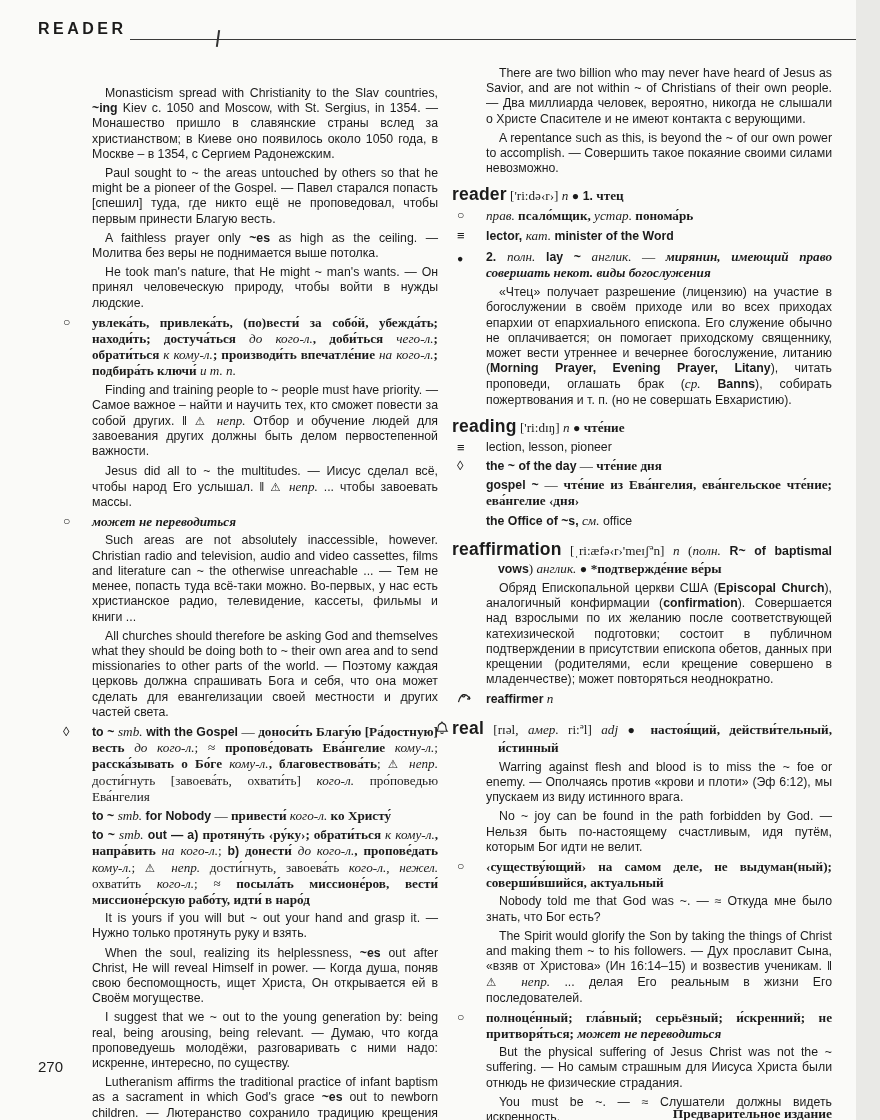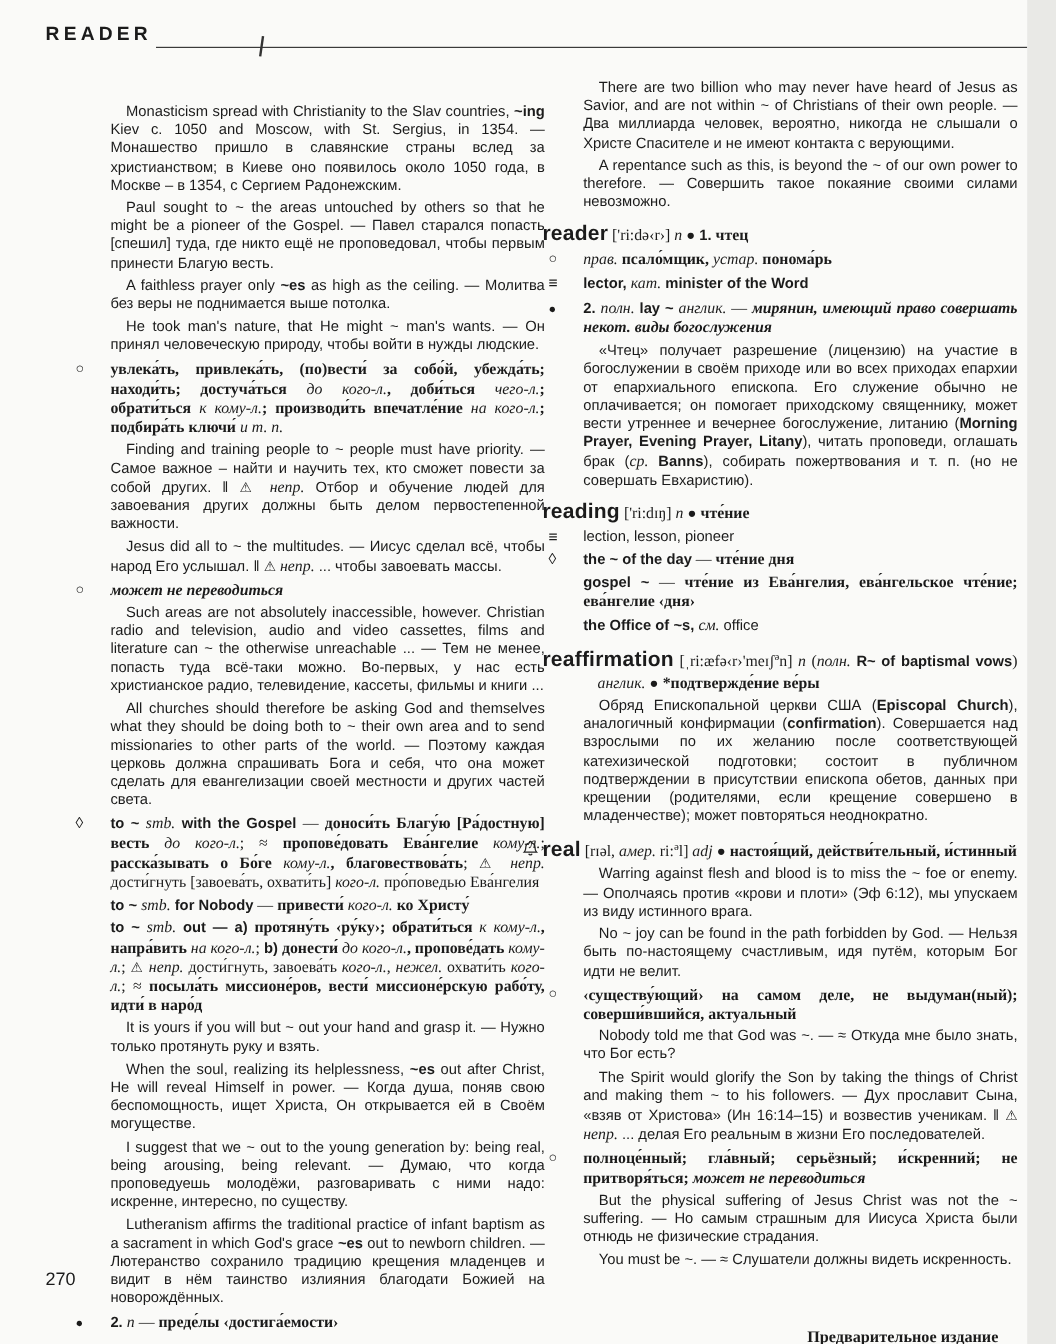--- a/index.html
+++ b/index.html
@@ -6,21 +6,21 @@
   .page{position:relative;width:856px;height:1120px;background:#fafaf8;
         font-family:"Liberation Sans","DejaVu Sans",sans-serif;color:#1b1b1b;overflow:hidden;}
   .header-title{position:absolute;left:38px;top:20px;font-size:16px;font-weight:bold;
         letter-spacing:3.5px;}
   .header-rule{position:absolute;left:130px;top:39px;width:726px;height:1px;background:#3a3a3a;}
   .header-tick{position:absolute;left:217px;top:30px;width:1.5px;height:17px;background:#333;
         transform:rotate(8deg);}
   .col{position:absolute;width:396px;}
   .col-left{left:58px;top:86px;}
   .col-right{left:452px;top:66px;}
-  .blk{position:relative;padding-left:34px;margin:0 0 4px 0;font-size:12.3px;line-height:15.2px;
+  .blk{position:relative;padding-left:34px;margin:0 16px 4px 0;font-size:12.3px;line-height:15.2px;
         text-align:justify;}
   .blk .marker{position:absolute;left:5px;top:0;width:24px;text-align:left;}
   .marker-circle{font-size:12px;font-weight:bold;}
   .marker-diamond{font-size:13px;}
   .marker-bullet{font-size:10.5px;top:2px !important;}
   .marker-equiv{font-size:13px;font-weight:bold;}
   .kind-example .content,.kind-note .content{text-indent:13px;}
   .kind-entry{padding-left:0;margin-top:9px;margin-bottom:3px;line-height:18px;}
   .kind-entry .content{padding-left:46px;text-indent:-46px;}
   .kind-entry .marker{left:-17px;top:3px;}
@@ -107,21 +107,21 @@
       <div class="blk kind-sense">
         <span class="marker marker-bullet">●</span>
         <div class="content"><span class="seg-b">2. </span><span class="seg-si">n</span><span class="seg-sf"> — </span><span class="seg-sb">преде́лы ‹достига́емости›</span></div>
       </div>
     </div>
   <div class="col col-right">
       <div class="blk kind-example">
         <div class="content"><span class="seg-p">There are two billion who may never have heard of Jesus as Savior, and are not within ~ of Christians of their own people. — Два миллиарда человек, вероятно, никогда не слышали о Христе Спасителе и не имеют контакта с верующими.</span></div>
       </div>
       <div class="blk kind-example">
-        <div class="content"><span class="seg-p">A repentance such as this, is beyond the ~ of our own power to therefore. — Совершить такое покаяние своими силами невозможно.</span></div>
+        <div class="content"><span class="seg-p">A repentance such as this, is beyond the ~ of our own power to accomplish. — Совершить такое покаяние своими силами невозможно.</span></div>
       </div>
       <div class="blk kind-entry">
         <div class="content"><span class="seg-hw">reader</span><span class="seg-sf"> ['ri:də‹r›] </span><span class="seg-si">n</span><span class="seg-b"> ● 1.</span><span class="seg-sb"> чтец</span></div>
       </div>
       <div class="blk kind-def">
         <span class="marker marker-circle">○</span>
         <div class="content"><span class="seg-si">прав.</span><span class="seg-sb"> псало́мщик, </span><span class="seg-si">устар.</span><span class="seg-sb"> понома́рь</span></div>
       </div>
       <div class="blk kind-def">
         <span class="marker marker-equiv">≡</span>
@@ -149,20 +149,27 @@
         <div class="content"><span class="seg-b">gospel ~</span><span class="seg-sf"> — </span><span class="seg-sb">чте́ние из Ева́нгелия, ева́нгельское чте́ние; ева́нгелие ‹дня›</span></div>
       </div>
       <div class="blk kind-phrase">
         <div class="content"><span class="seg-b">the Office of ~s, </span><span class="seg-si">см.</span><span class="seg-p"> office</span></div>
       </div>
       <div class="blk kind-entry">
         <div class="content"><span class="seg-hw">reaffirmation</span><span class="seg-sf"> [ˌri:æfə‹r›'meɪʃ</span><span class="seg-sup">ə</span><span class="seg-sf">n] </span><span class="seg-si">n</span><span class="seg-sf"> (</span><span class="seg-si">полн.</span><span class="seg-b"> R~ of baptismal vows</span><span class="seg-sf">) </span><span class="seg-si">англик.</span><span class="seg-b"> ● </span><span class="seg-sb">*подтвержде́ние ве́ры</span></div>
       </div>
       <div class="blk kind-note">
         <div class="content"><span class="seg-p">Обряд Епископальной церкви США (</span><span class="seg-b">Episcopal Church</span><span class="seg-p">), аналогичный конфирмации (</span><span class="seg-b">confirmation</span><span class="seg-p">). Совершается над взрослыми по их желанию после соответствующей катехизической подготовки; состоит в публичном подтверждении в присутствии епископа обетов, данных при крещении (родителями, если крещение совершено в младенчестве); может повторяться неоднократно.</span></div>
+      </div>
+      <div class="blk kind-def">
+        <span class="marker marker-deriv"><svg width="15" height="13" viewBox="0 0 16 14">
+            <path d="M1.5 12 C2.5 6.5, 6.5 2.5, 8.3 4.2 C9.4 5.5, 6.6 7.4, 5.9 5.7 C5.2 3.8, 9.2 2.6, 12 6 L13.8 8.8" fill="none" stroke="#222" stroke-width="1.3"></path>
+            <path d="M13.8 8.8 l-3.1-.3 M13.8 8.8 l-.5-2.9" stroke="#222" stroke-width="1.2" fill="none"></path>
+          </svg></span>
+        <div class="content"><span class="seg-b">reaffirmer </span><span class="seg-si">n</span></div>
       </div>
       <div class="blk kind-entry">
         <span class="marker marker-bell"><svg width="14" height="14" viewBox="0 0 16 16">
             <path d="M8 1.2c-.5 0-.9.4-.9.9v.6C4.8 3.2 3.6 5 3.6 7.1c0 2.9-.9 3.9-1.5 4.5h11.8c-.6-.6-1.5-1.6-1.5-4.5 0-2.1-1.2-3.9-3.5-4.4v-.6c0-.5-.4-.9-.9-.9z" fill="none" stroke="#222" stroke-width="1.2"></path>
             <path d="M6.4 13.1a1.7 1.7 0 0 0 3.2 0" fill="none" stroke="#222" stroke-width="1.2"></path>
           </svg></span>
         <div class="content"><span class="seg-hw">real</span><span class="seg-sf"> [rɪəl, </span><span class="seg-si">амер.</span><span class="seg-sf"> ri:</span><span class="seg-sup">ə</span><span class="seg-sf">l] </span><span class="seg-si">adj</span><span class="seg-b"> ● </span><span class="seg-sb">настоя́щий, действи́тельный, и́стинный</span></div>
       </div>
       <div class="blk kind-example">
         <div class="content"><span class="seg-p">Warring against flesh and blood is to miss the ~ foe or enemy. — Ополчаясь против «крови и плоти» (Эф 6:12), мы упускаем из виду истинного врага.</span></div>

